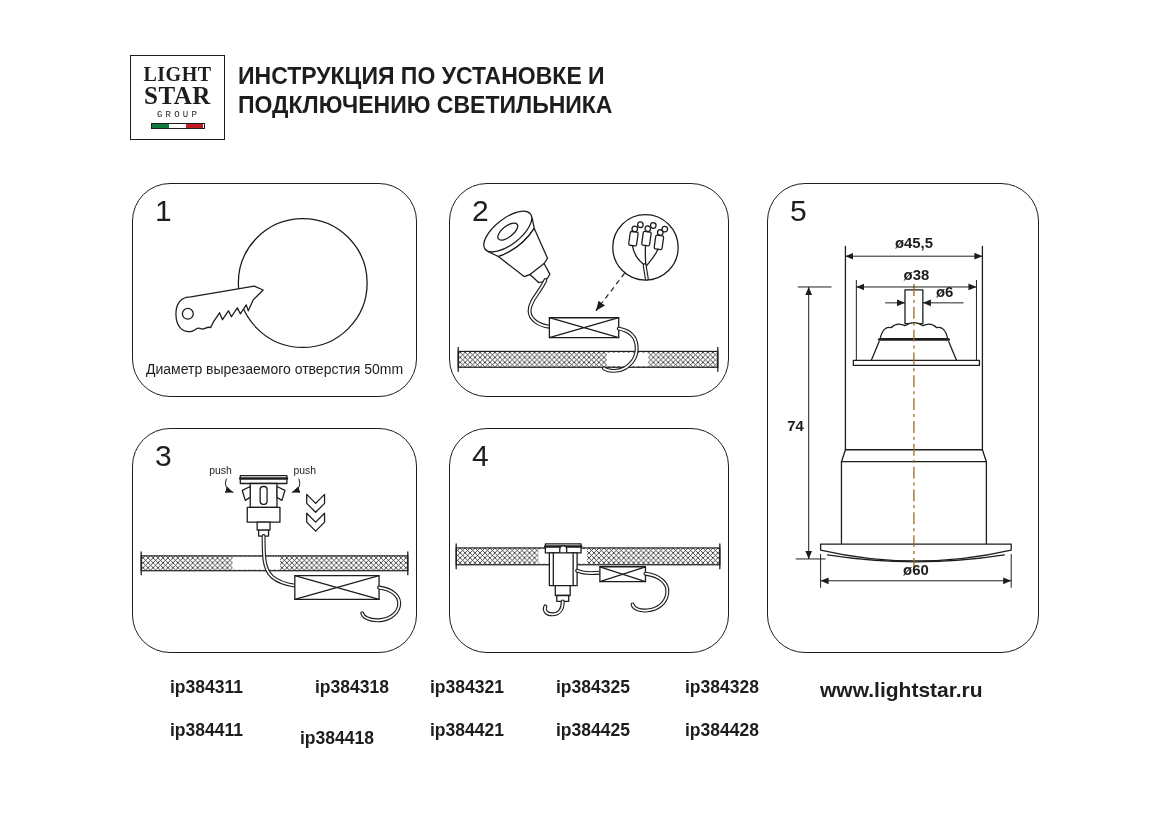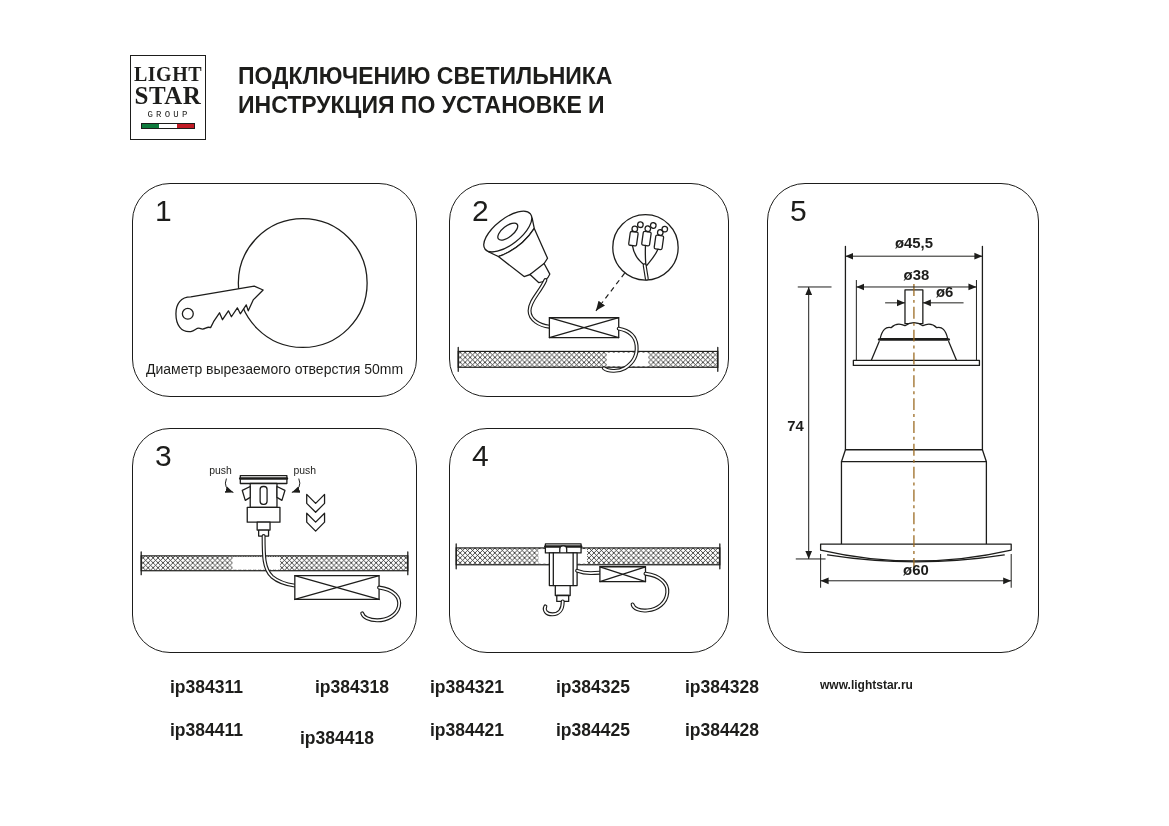--- a/index.html
+++ b/index.html
@@ -1,20 +1,20 @@
 <!DOCTYPE html>
 <html><head>
 <meta charset="utf-8">
 <style>
   html,body{margin:0;padding:0;background:#fff;}
   .page{position:relative;width:1169px;height:826px;background:#fff;overflow:hidden;
         font-family:"Liberation Sans",sans-serif;color:#1d1d1b;}
 
   
-  .logo-box{position:absolute;left:130px;top:55px;width:76px;height:85px;
+  .logo-box{position:absolute;left:130px;top:55px;width:95px;height:85px;
             border:1.5px solid #1d1d1b;box-sizing:border-box;display:flex;
             flex-direction:column;align-items:center;}
   .logo-light{font-family:"Liberation Serif",serif;font-weight:700;font-size:20px;line-height:1;margin-top:8px;letter-spacing:.5px;}
   .logo-star{font-family:"Liberation Serif",serif;font-weight:700;font-size:25px;line-height:.95;letter-spacing:.5px;}
   .logo-group{font-size:9px;letter-spacing:3.2px;margin-top:2px;text-indent:2px;font-family:Liberation Mono, monospace;}
   .logo-flag{margin-top:3px;width:54px;height:6px;border:1px solid #1d1d1b;box-sizing:border-box;display:flex;}
   .flag-g{flex:1;background:#0e7a3c;}
   .flag-w{flex:1;background:#ffffff;}
   .flag-r{flex:1;background:#c01a24;}
 
@@ -39,21 +39,21 @@
   .lnw{fill:#fff;stroke:#1d1d1b;stroke-width:1.3;stroke-linejoin:round;}
   .thick{stroke-width:2.6;}
   .dimln{fill:none;stroke:#1d1d1b;stroke-width:1;}
   .wireO{fill:none;stroke:#1d1d1b;stroke-width:4;stroke-linecap:round;}
   .wireI{fill:none;stroke:#fff;stroke-width:1.7;stroke-linecap:round;}
   .dim-label{font-family:"Liberation Sans",sans-serif;font-size:15px;font-weight:700;fill:#1d1d1b;}
   .push-label{font-family:"Liberation Sans",sans-serif;font-size:10.5px;fill:#1d1d1b;}
 
   
   .art{position:absolute;font-size:17.5px;font-weight:700;margin-left:45px;}
-  .website{position:absolute;left:820px;top:678px;font-size:12px;font-weight:700;}
+  .website{position:absolute;left:820px;top:678px;font-size:21px;font-weight:700;}
 </style>
 </head>
 <body>
 
 <div class="page">
 
   <svg width="0" height="0" style="position:absolute">
     <defs>
       <pattern id="hatch" width="5" height="5" patternUnits="userSpaceOnUse">
         <path d="M0,0 L5,5 M0,5 L5,0" stroke="#1d1d1b" stroke-width="0.8" fill="none"></path>
@@ -69,22 +69,22 @@
     <div class="logo-star">STAR</div>
     <div class="logo-group">GROUP</div>
     <div class="logo-flag">
       <div class="flag-g"></div>
       <div class="flag-w"></div>
       <div class="flag-r"></div>
     </div>
   </div>
 
   <div class="title">
+    <div>ИНСТРУКЦИЯ ПО УСТАНОВКЕ И</div>
     <div>ПОДКЛЮЧЕНИЮ СВЕТИЛЬНИКА</div>
-    <div>ИНСТРУКЦИЯ ПО УСТАНОВКЕ И</div>
   </div>
 
 
   <div class="panel" id="p1">
     <svg class="draw" viewBox="0 0 285 214">
       <circle cx="171" cy="100" r="65" class="ln"></circle>
       <g>
         <path class="lnw" d="M58,114 C48,114 43,121 43,131 C43,142 48,150 58,149
           C63,148 64,144 68,146 C72,148 74,143 78,145 L81,139
           L87,130 L90,137 L96,128 L99,134 L105,125 L108,131 L114,122 L116,128 L121,117

